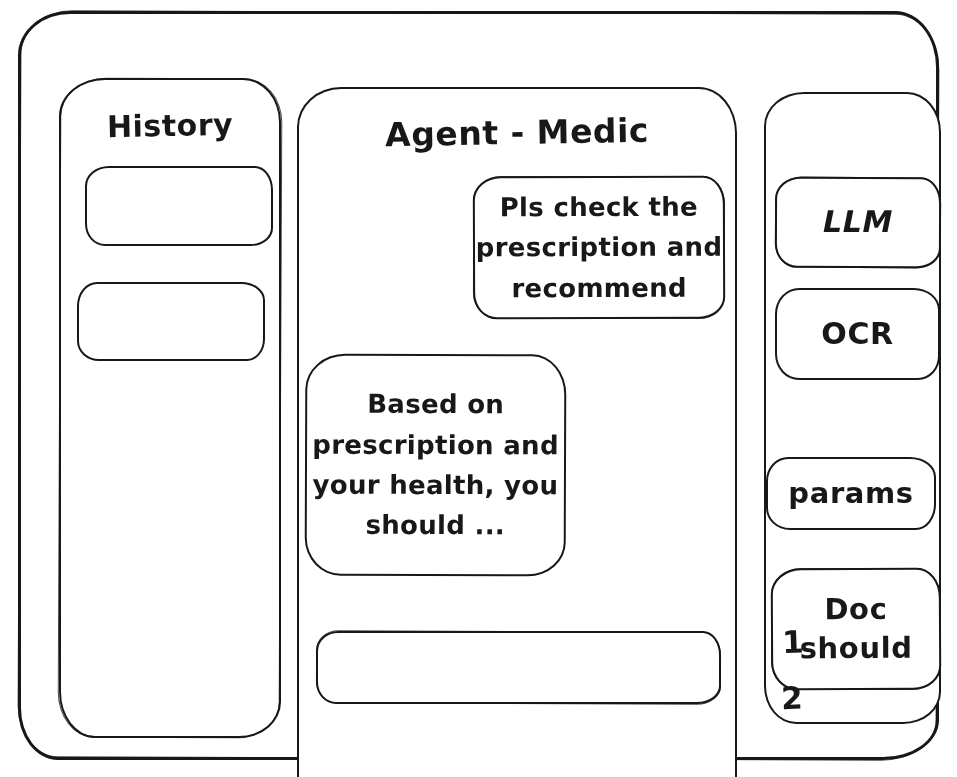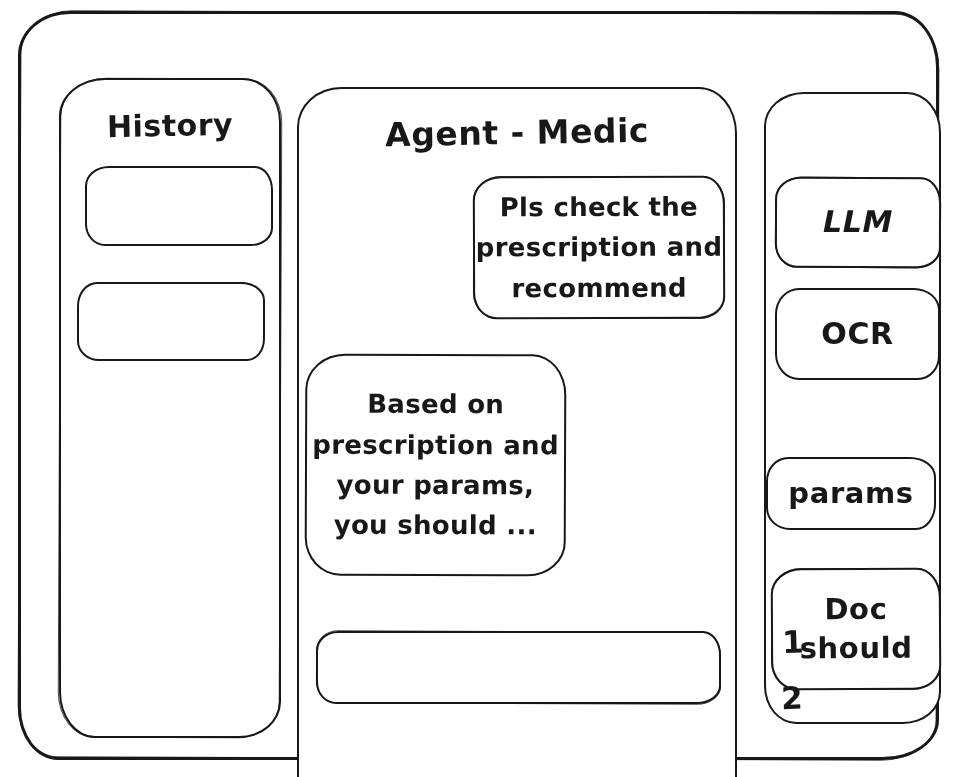--- a/index.html
+++ b/index.html
@@ -168,21 +168,21 @@
       <div class="panel-title history-title">History</div>
       <div class="sk history-item-1"></div>
       <div class="sk history-item-2"></div>
     </div>
 
     <div class="sk chat-panel">
       <div class="panel-title chat-title">Agent - Medic</div>
 
       <div class="sk bubble bubble-user dbl">Pls check the prescription and recommend</div>
 
-      <div class="sk bubble bubble-assistant">Based on prescription and your params, you should ...</div>
+      <div class="sk bubble bubble-assistant">Based on prescription and your health, you should ...</div>
 
       <div class="sk chat-input-wrap dbl">
         <input type="text" value="" style="">
       </div>
     </div>
 
     <div class="sk tools-panel">
       <div class="sk tool-button tool-llm dbl">LLM</div>
 
       <div class="sk tool-button tool-ocr">OCR</div>

